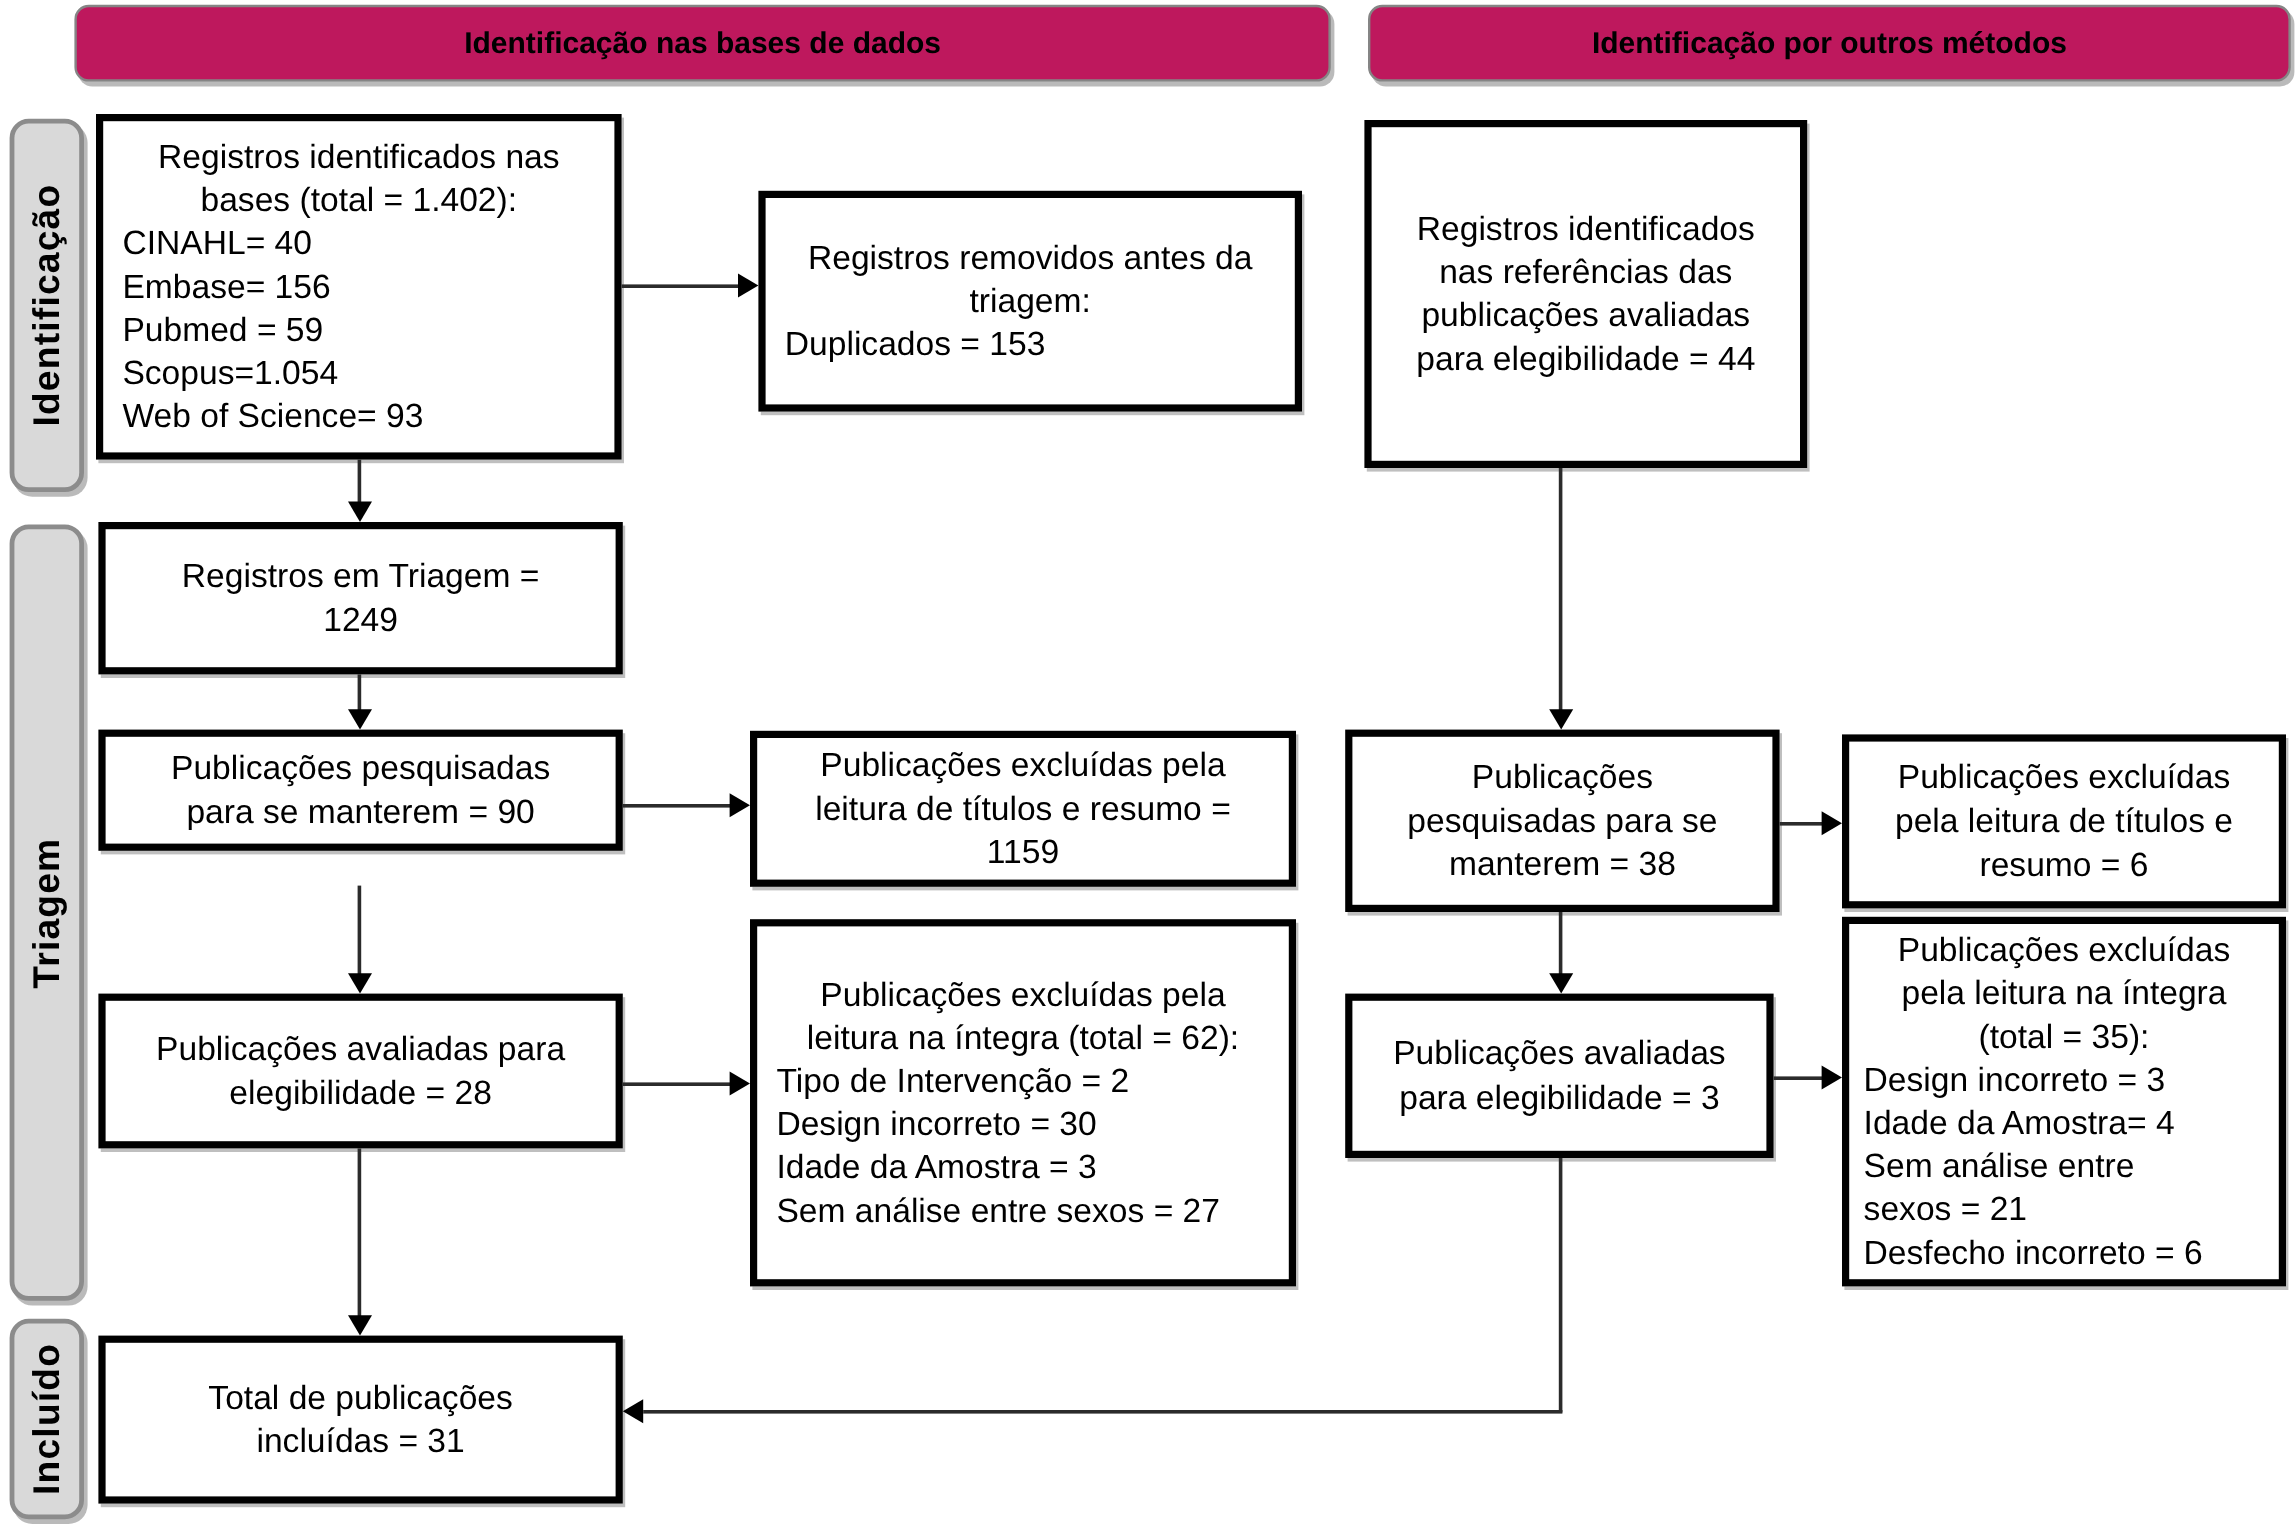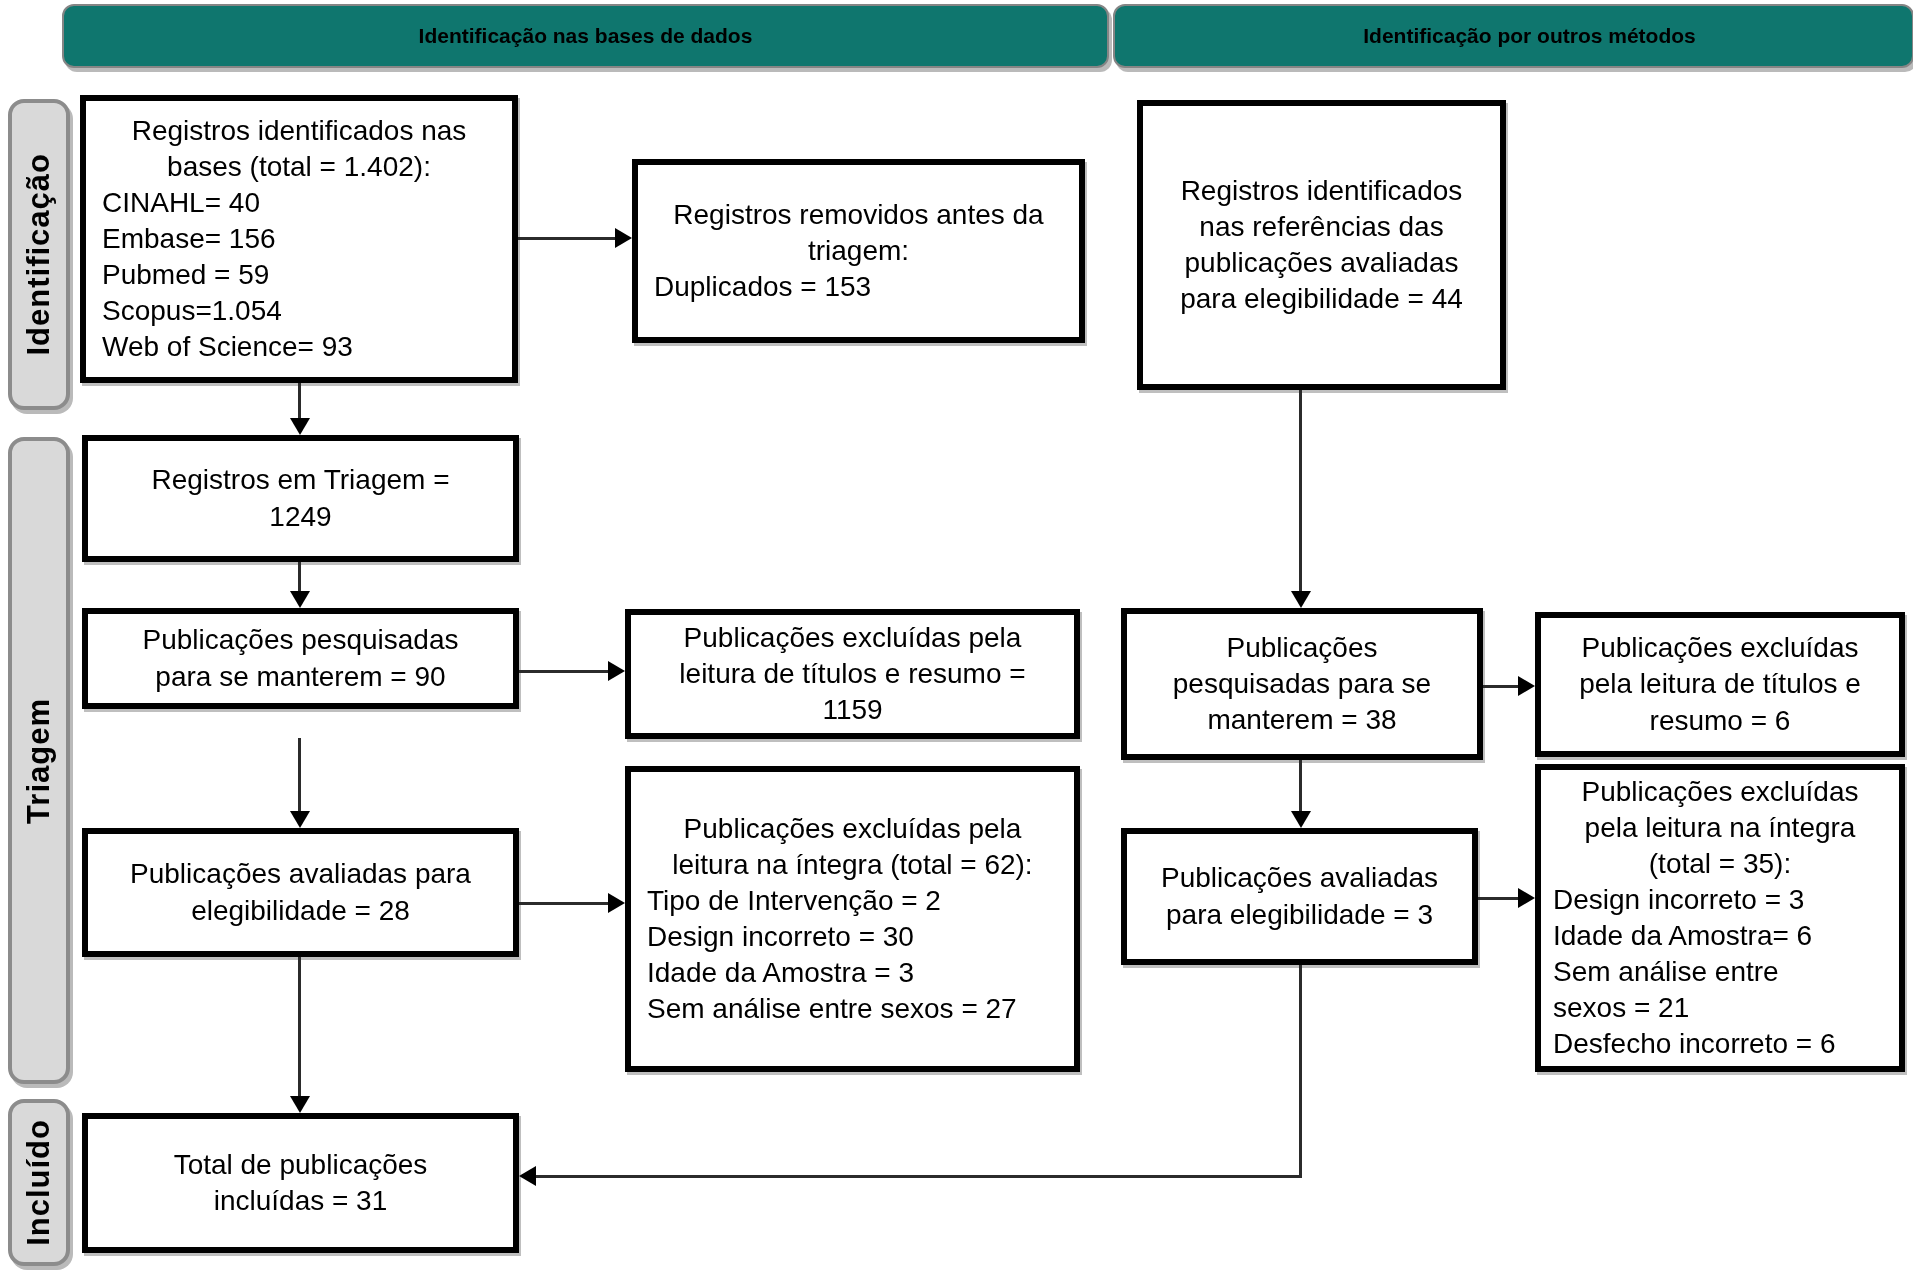--- a/index.html
+++ b/index.html
@@ -7,26 +7,26 @@
     position:relative;
     width:1913px;height:1276px;
     background:#ffffff;
     font-family:"Liberation Sans","DejaVu Sans",sans-serif;
     color:#000;
     overflow:hidden;
   }
   
   .hdr{
     position:absolute;
-    background:#0f766e;
+    background:#be185d;
     border:2px solid #858585;
     border-radius:12px;
     box-shadow:3px 4px 0 rgba(130,130,130,.55);
     display:flex;align-items:center;justify-content:center;
-    font-weight:bold;font-size:21px;
+    font-weight:bold;font-size:25px;
   }
   
   .stage{
     position:absolute;
     background:#d9d9d9;
     border:4px solid #8c8c8c;
     border-radius:16px;
     box-shadow:3px 4px 0 rgba(130,130,130,.55);
     display:flex;align-items:center;justify-content:center;
   }
@@ -65,21 +65,21 @@
   .head-left{position:absolute;width:0;height:0;
     border-top:10px solid transparent;border-bottom:10px solid transparent;
     border-right:17px solid #000;}
 </style>
 </head>
 <body>
 
 <div class="canvas">
 
   <div class="hdr" style="left:62px;top:4px;width:1043px;height:60px;">Identificação nas bases de dados</div>
-  <div class="hdr" style="left:1113px;top:4px;width:765px;height:60px;padding-left:32px;">Identificação por outros métodos</div>
+  <div class="hdr" style="left:1140px;top:4px;width:765px;height:60px;">Identificação por outros métodos</div>
 
   <div class="stage" style="left:8px;top:99px;width:54px;height:303px;">
     <span class="vtext">Identificação</span>
   </div>
   <div class="stage" style="left:8px;top:437px;width:54px;height:639px;">
     <span class="vtext">Triagem</span>
   </div>
   <div class="stage" style="left:8px;top:1099px;width:54px;height:159px;">
     <span class="vtext">Incluído</span>
   </div>
@@ -190,21 +190,21 @@
   </div>
 
   <div class="fbox" style="left:1535px;top:764px;width:370px;height:308px;padding:8px 12px;">
     <div class="center-lines">
         <div class="line">Publicações excluídas</div>
         <div class="line">pela leitura na íntegra</div>
         <div class="line">(total = 35):</div>
       </div>
     <div class="left-lines">
         <div class="line">Design incorreto = 3</div>
-        <div class="line">Idade da Amostra= 6</div>
+        <div class="line">Idade da Amostra= 4</div>
         <div class="line">Sem análise entre</div>
         <div class="line">sexos = 21</div>
         <div class="line">Desfecho incorreto = 6</div>
       </div>
   </div>
 
   <div>
     <div class="hline" style="left:518px;top:237px;width:98px;"></div>
     <div class="head-right" style="left:615px;top:228px;"></div>
   </div>

